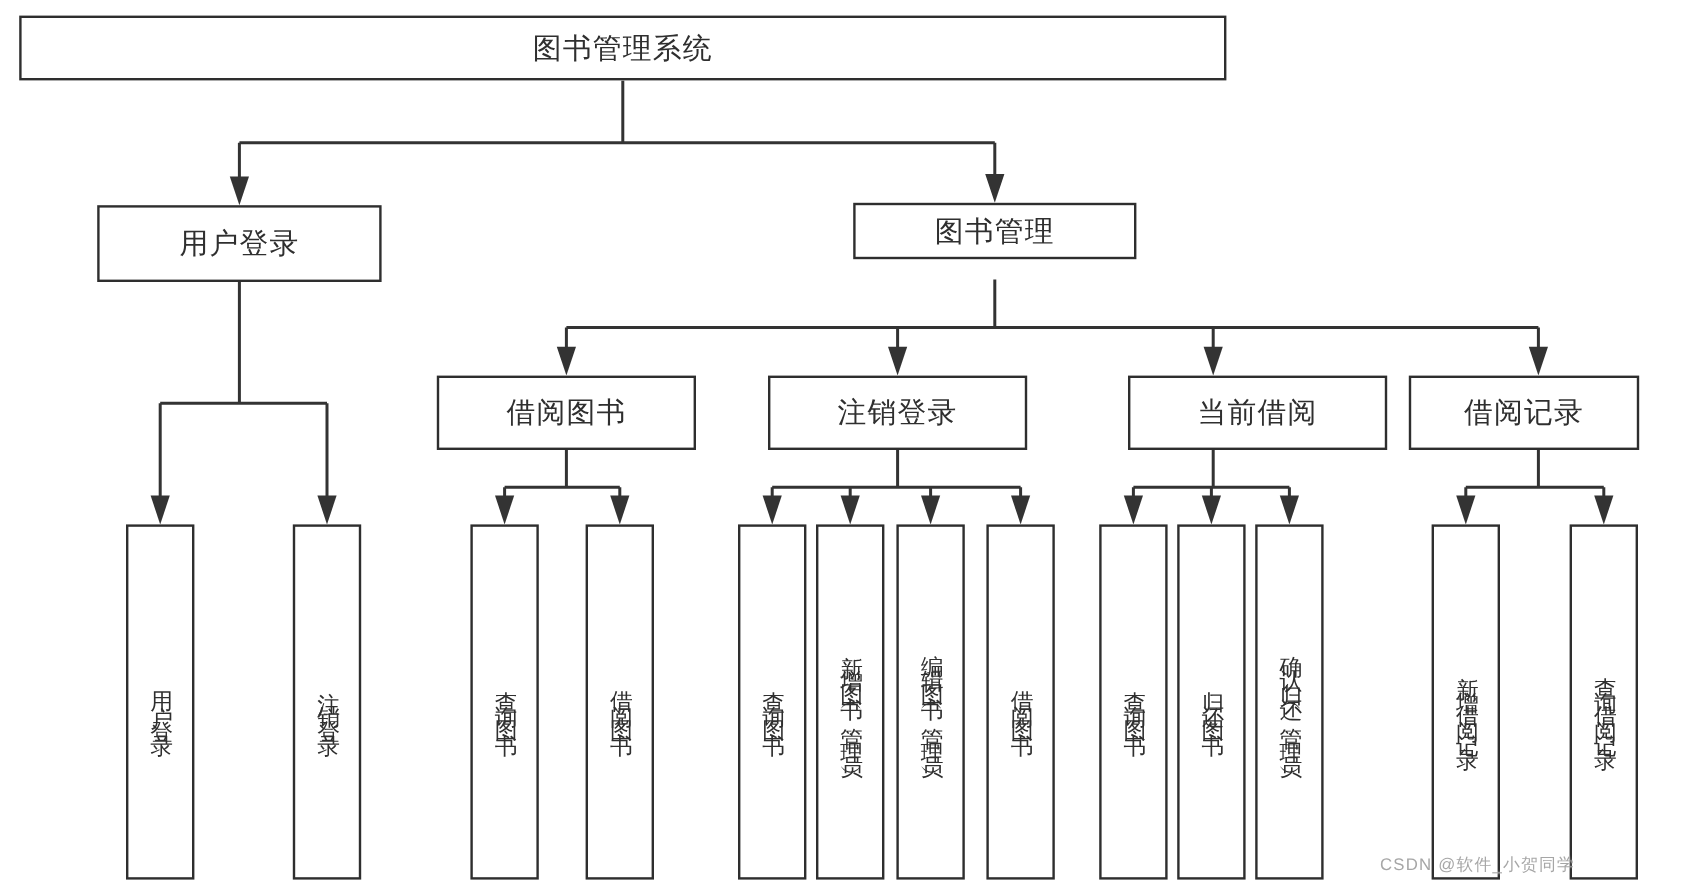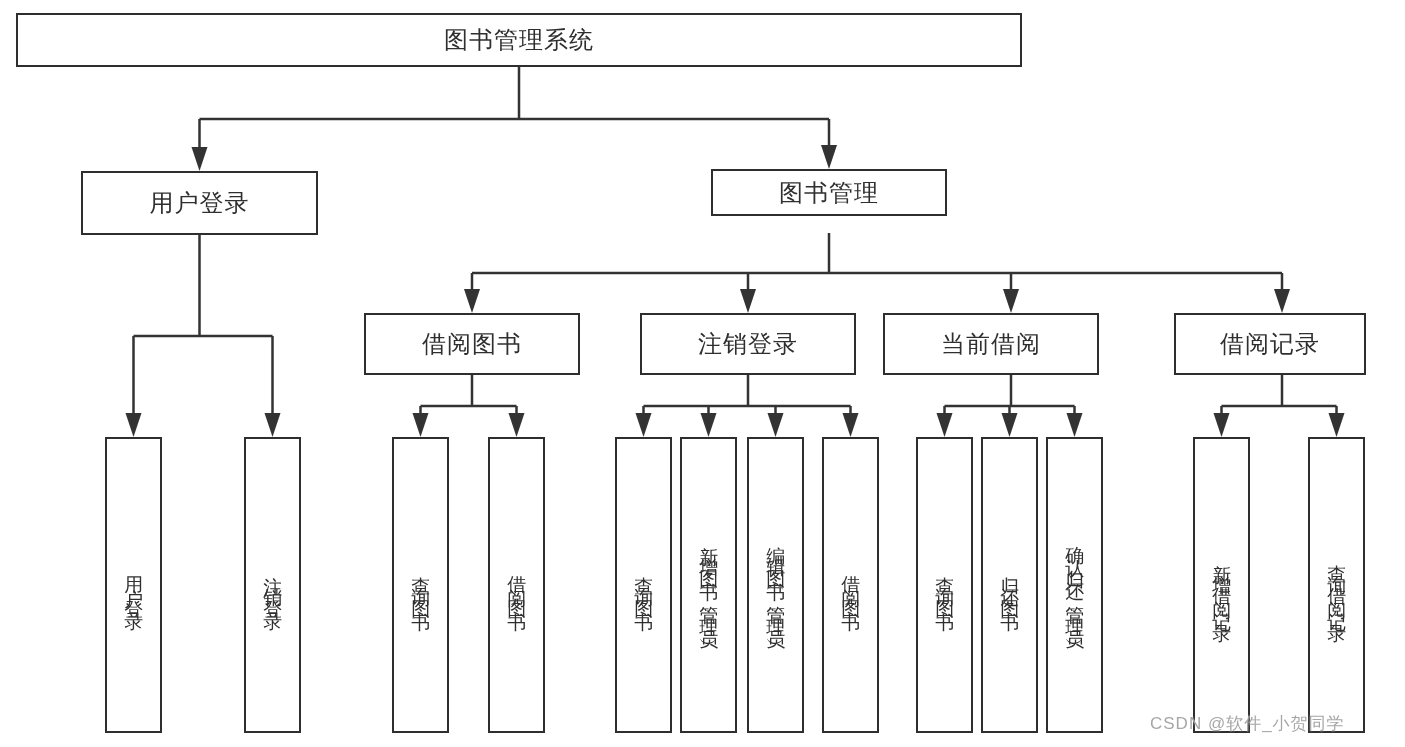--- a/index.html
+++ b/index.html
@@ -12,21 +12,21 @@
     position:absolute;background:#ffffff;border:2px solid #2e2e2e;
     box-sizing:border-box;display:flex;align-items:center;justify-content:center;
   }
   .box.h span{font-size:24px;letter-spacing:1px;white-space:nowrap;}
   .box.v span{
     writing-mode:vertical-rl;text-orientation:mixed;
     font-size:19px;letter-spacing:12px;line-height:1.4;white-space:nowrap;
   }
   .watermark{
     position:absolute;left:1150px;top:712px;width:255px;
-    font-size:17px;color:rgba(158,158,158,0.92);letter-spacing:1px;
+    font-size:14px;color:rgba(158,158,158,0.92);letter-spacing:1px;
     text-shadow:0 0 2px rgba(255,255,255,0.8);white-space:nowrap;z-index:5;
   }
 </style>
 </head>
 <body>
 
 <div class="stage">
 
   <svg class="connectors" viewBox="0 0 1405 747">
     <g stroke="#333333" stroke-width="2.5" fill="none">
@@ -75,21 +75,21 @@
   <div class="box h" style="left:711px;top:169px;width:236px;height:47px">
     <span>图书管理</span>
   </div>
 
   <div class="box h" style="left:364px;top:313px;width:216px;height:62px">
     <span>借阅图书</span>
   </div>
   <div class="box h" style="left:640px;top:313px;width:216px;height:62px">
     <span>注销登录</span>
   </div>
-  <div class="box h" style="left:883px;top:313px;width:216px;height:62px">
+  <div class="box h" style="left:940px;top:313px;width:216px;height:62px">
     <span>当前借阅</span>
   </div>
   <div class="box h" style="left:1174px;top:313px;width:192px;height:62px">
     <span>借阅记录</span>
   </div>
 
   <div class="box v" style="left:105px;top:437px;width:57px;height:296px">
     <span>用户登录</span>
   </div>
   <div class="box v" style="left:244px;top:437px;width:57px;height:296px">

